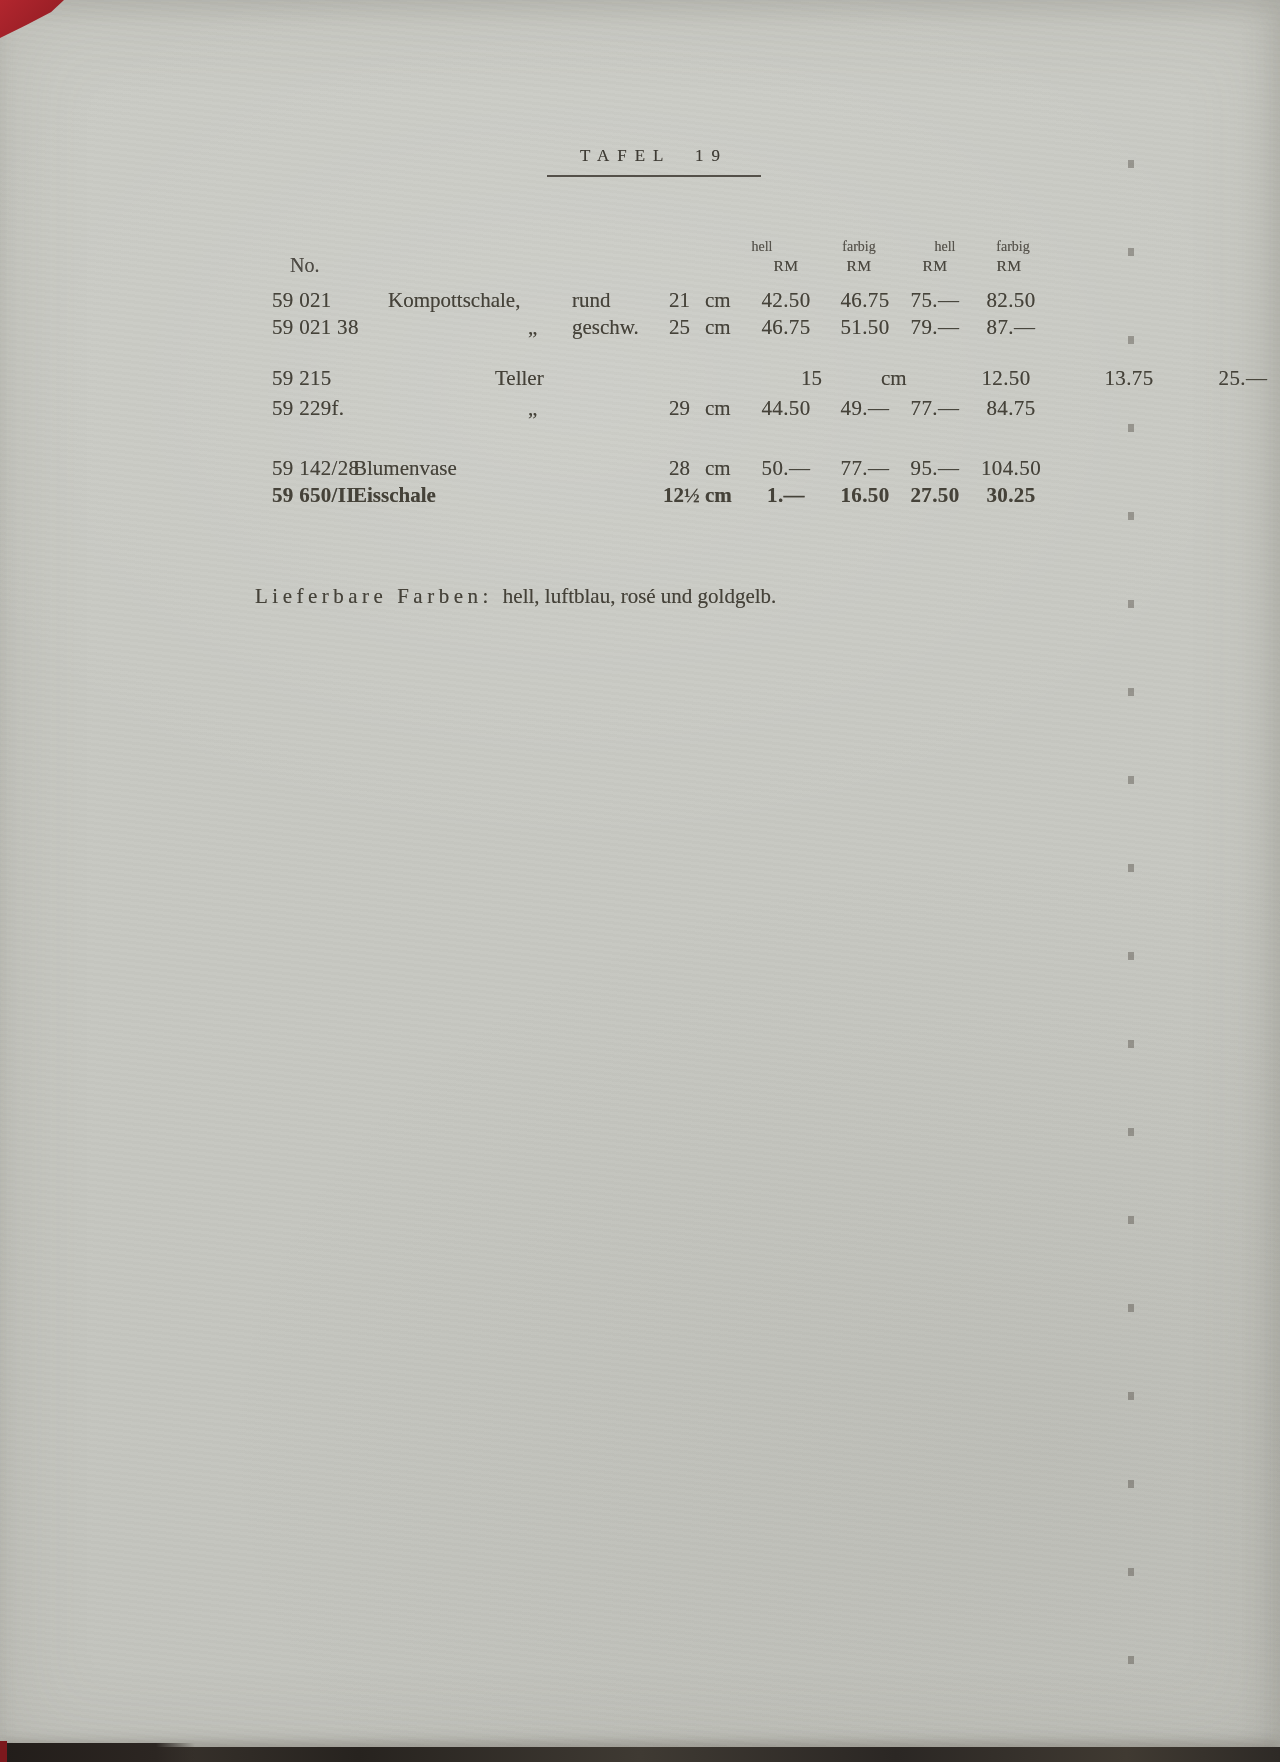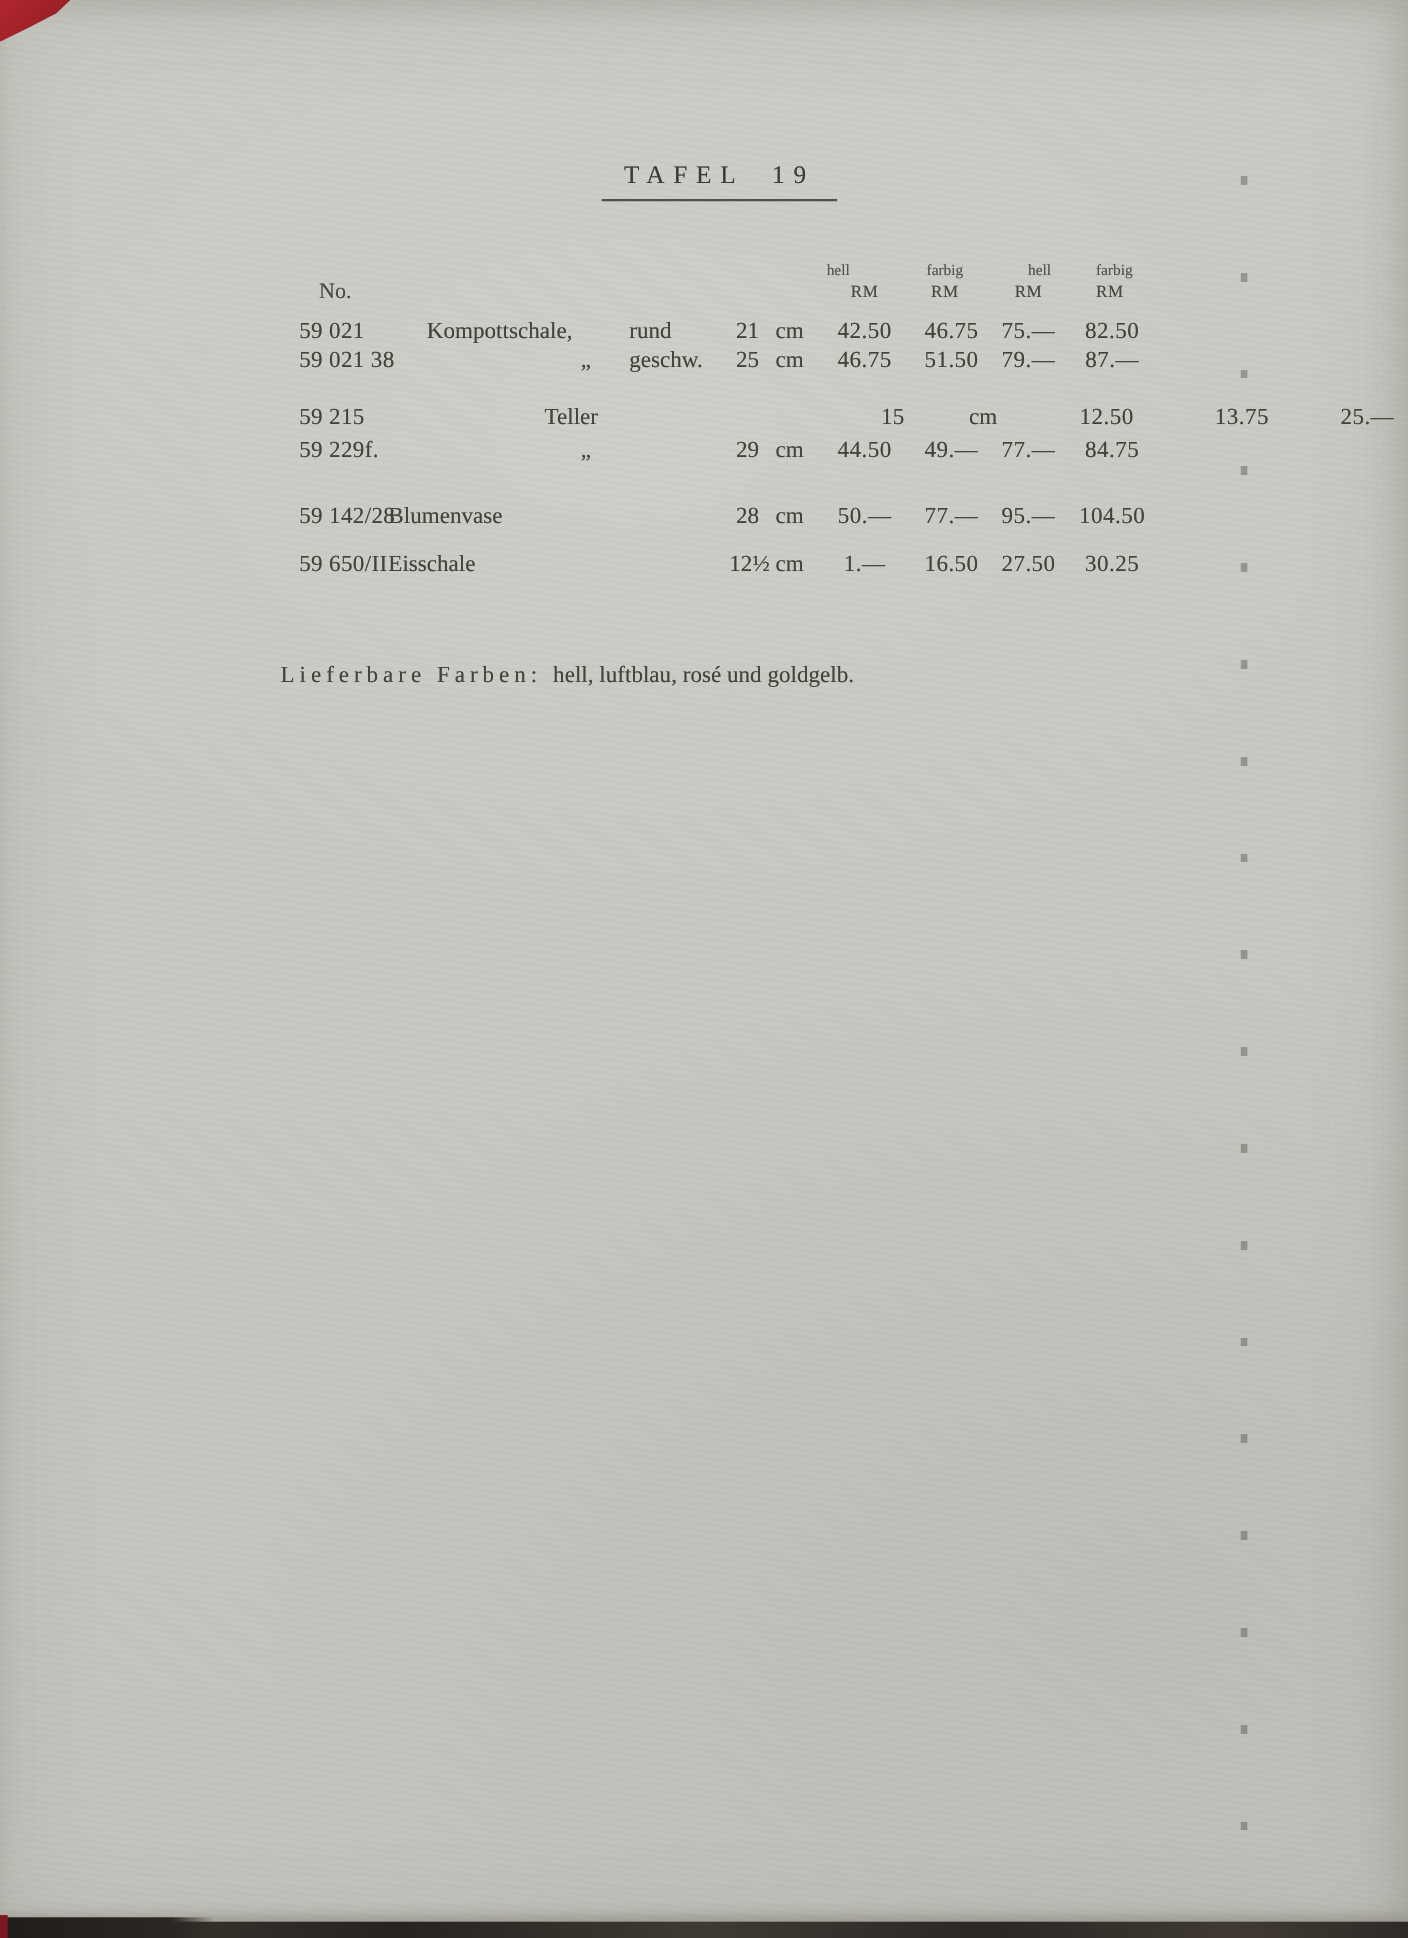--- a/index.html
+++ b/index.html
@@ -25,21 +25,21 @@
   .bottom-strip{position:absolute;left:0;right:0;bottom:0;height:15px;
     background:linear-gradient(90deg,#2b2522 0,#3a342e 10%,#27231f 28%,#3f3a33 50%,#2b2724 70%,#403a32 88%,#2e2a26 100%);
     box-shadow:0 -5px 12px rgba(105,100,90,.38);}
   .bottom-strip::before{content:"";position:absolute;left:0;bottom:0;width:195px;height:19px;
     background:linear-gradient(90deg,#221d1a,#2c2622 80%,rgba(44,38,34,0));}
   .bottom-strip::after{content:"";position:absolute;left:0;bottom:0;width:7px;height:21px;background:#7c181d;}
 
   
   .title-wrap{position:absolute;left:547px;top:146px;width:214px;text-align:center;
     border-bottom:2px solid rgba(62,58,50,.85);padding-bottom:9px;}
-  .title{font-size:23px;letter-spacing:8px;word-spacing:12px;color:#3e3b34;}
+  .title{font-size:17px;letter-spacing:8px;word-spacing:12px;color:#3e3b34;}
 
   
   .ptable{position:absolute;left:245px;top:238px;width:830px;}
   .trow{display:grid;grid-template-columns:108px 202px 108px 40px 44px 78px 80px 76px 84px;
     height:27px;line-height:27px;white-space:nowrap;font-size:21px;}
   .hdr-span{height:15px;line-height:15px;}
   .hdr-cols{height:17px;line-height:17px;}
   .hdr-rm{height:21px;line-height:21px;}
   .cell{overflow:visible;}
   .gc1{grid-column:1;} .gc6{grid-column:6;} .gc7{grid-column:7;} .gc8{grid-column:8;} .gc9{grid-column:9;}
@@ -59,24 +59,24 @@
   .no{padding-left:27px;letter-spacing:.3px;}
   .ind35{padding-left:35px;}
   .ind98{padding-left:98px;}
   .ditto{padding-left:175px;}
   .var{padding-left:17px;}
   .size{text-align:right;padding-right:13px;}
   .unit{padding-left:2px;}
   .p{text-align:center;letter-spacing:.4px;}
   .p3{transform:translateX(-8px);}
   .p4{transform:translateX(-12px);}
-  .r1{margin-top:11px;} .r3{margin-top:24px;gap:44px;} .r4{margin-top:3px;} .r5{margin-top:33px;} .r6{margin-top:17px;}
+  .r1{margin-top:11px;} .r3{margin-top:24px;gap:44px;} .r4{margin-top:3px;} .r5{margin-top:33px;} .r6{font-weight:bold;}
 
   
-  .footnote{position:absolute;left:255px;top:601px;font-size:21px;color:#454239;}
+  .footnote{position:absolute;left:255px;top:584px;font-size:21px;color:#454239;}
   .fn-label{letter-spacing:4.5px;}
   .fn-text{margin-left:10px;}
 </style>
 </head>
 <body>
 
 <div class="page">
 
   <div class="red-corner"></div>
   <div class="edge-marks"></div>

